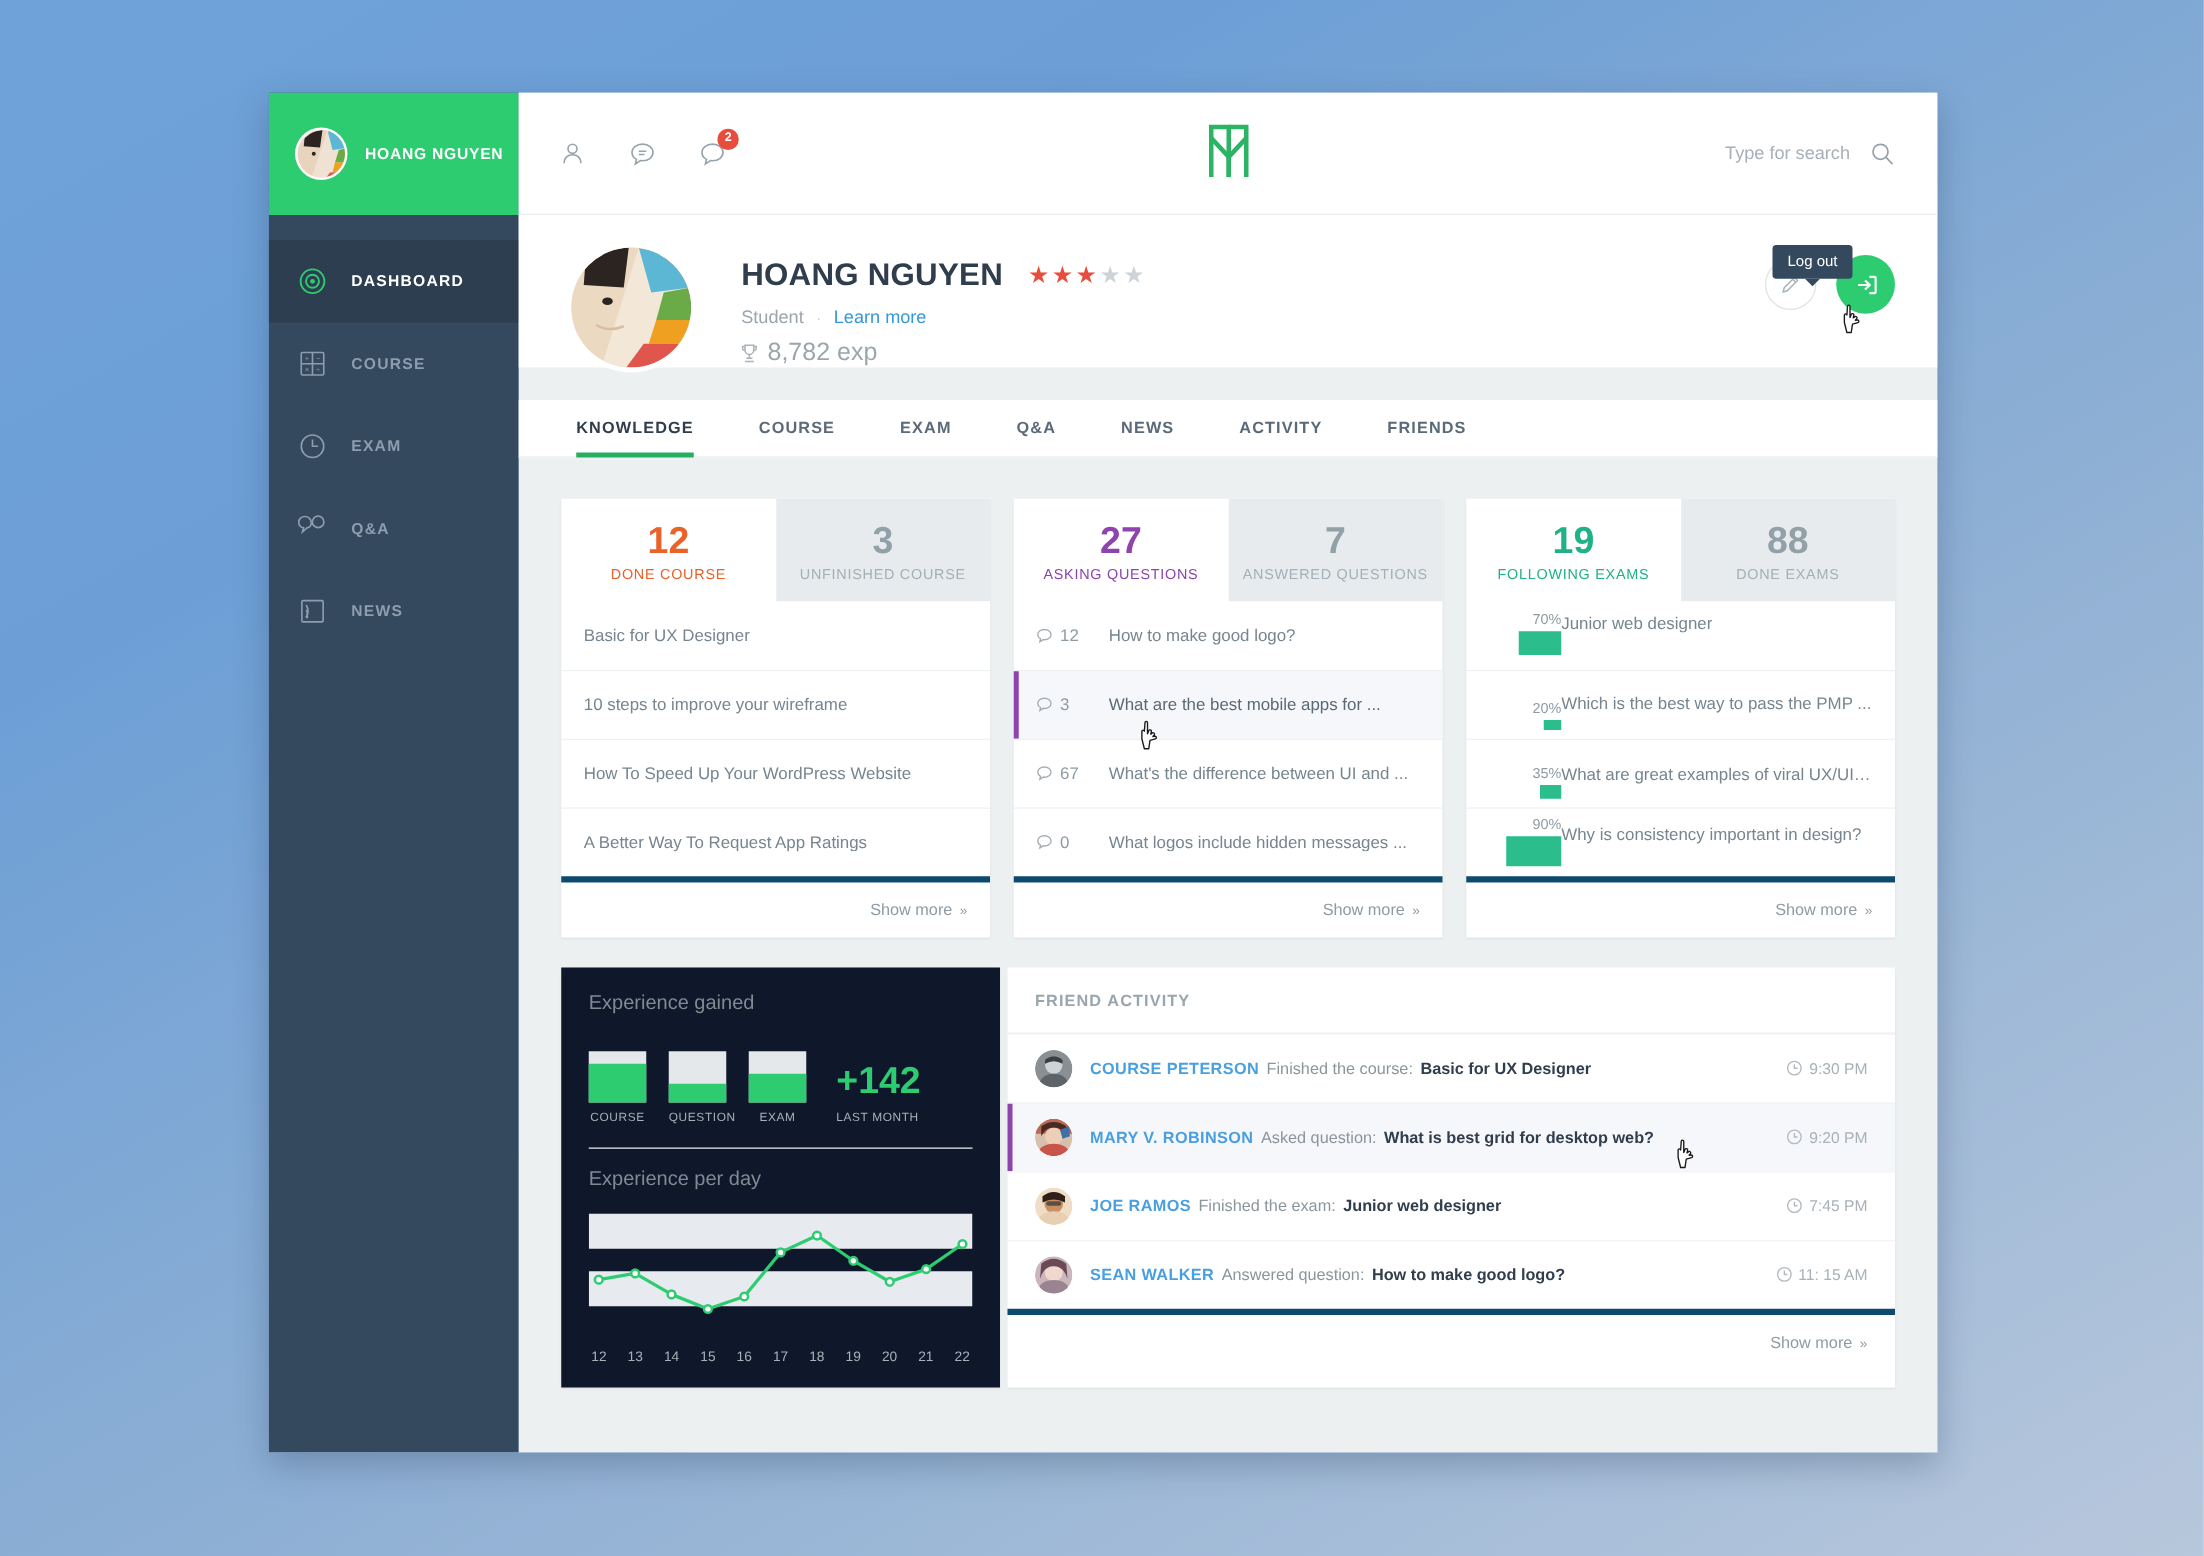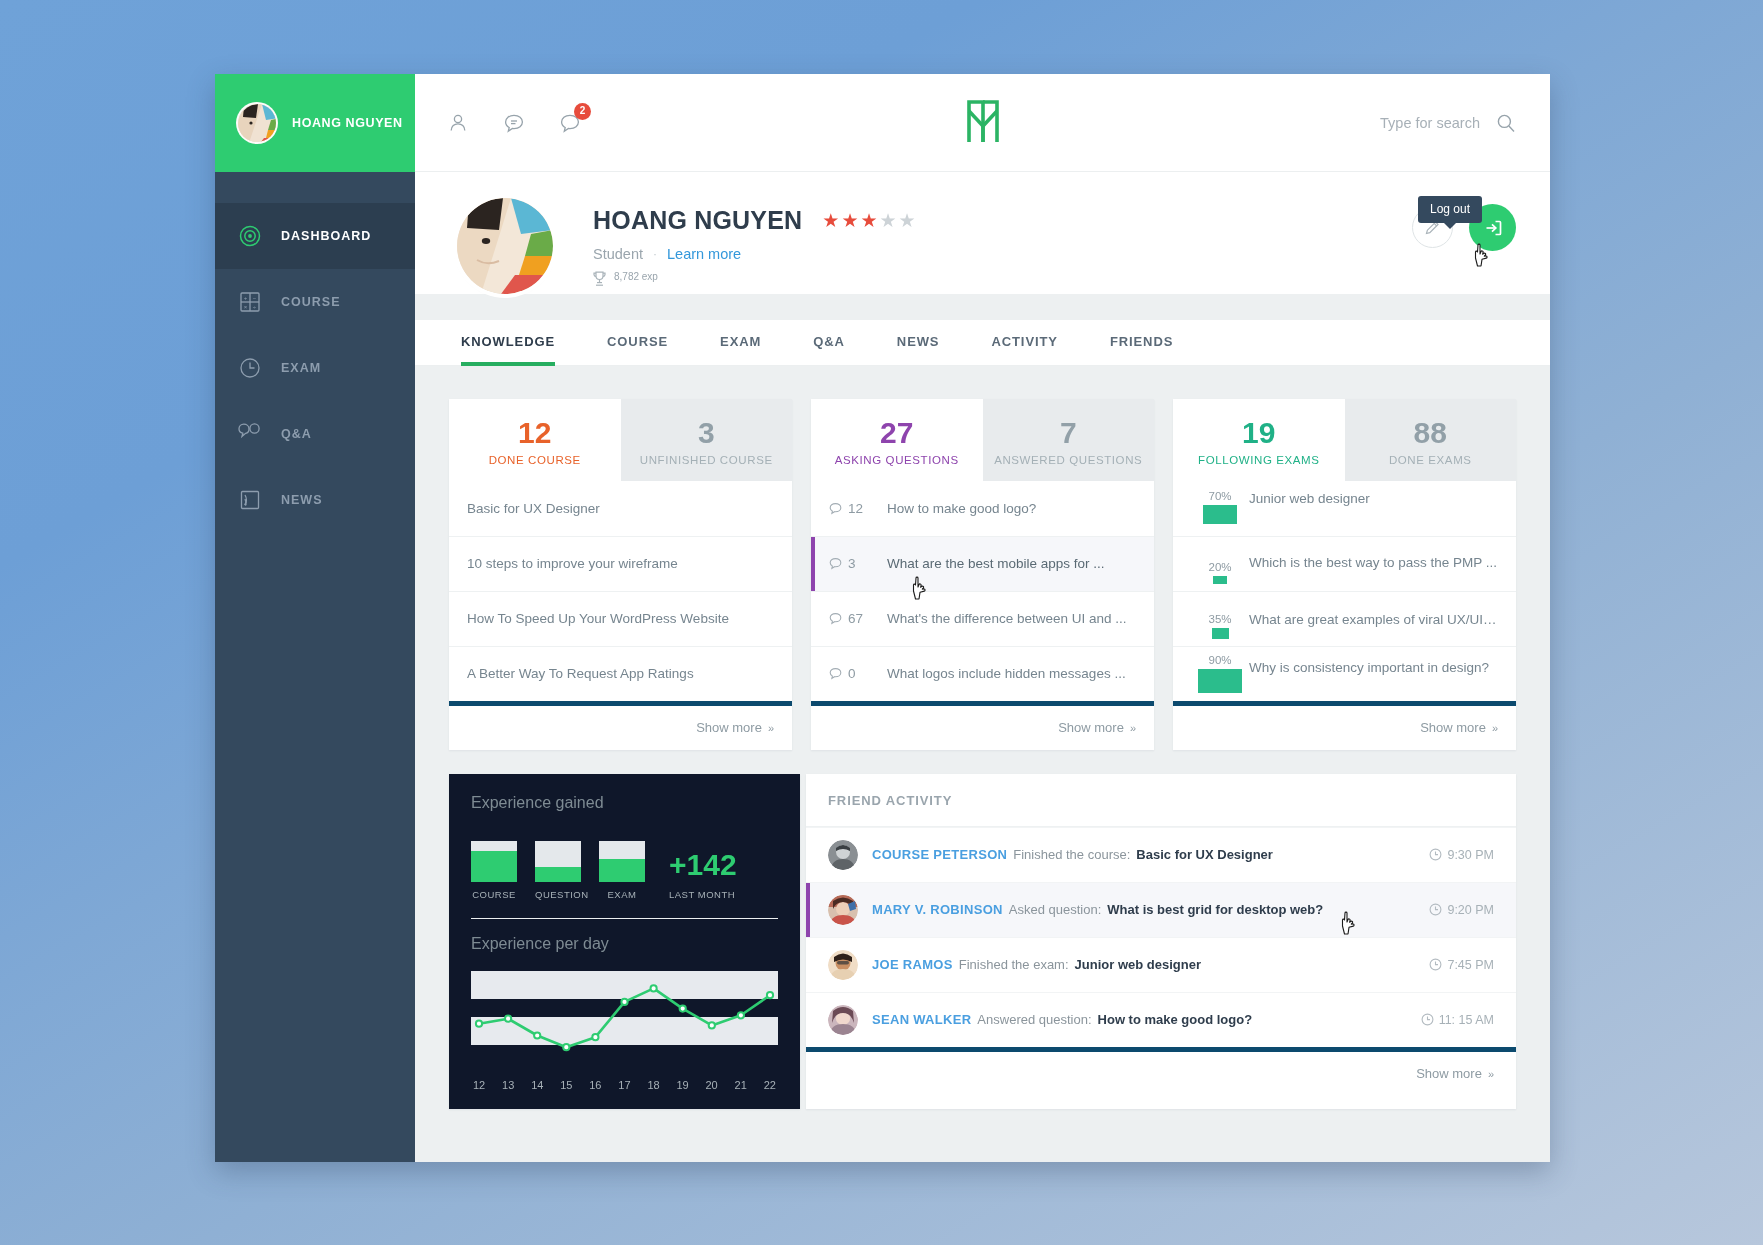--- a/index.html
+++ b/index.html
@@ -43,21 +43,21 @@
     flex: 0 0 42px;
     border: 2px solid rgba(255,255,255,.9);
     overflow: hidden;
     position: relative;
     background: #e8d9c8;
   }
   .brand-name {
     color: #fff; font-size: 12.5px; font-weight: bold;
     letter-spacing: .6px;
   }
-  #sidebar-nav { padding-top: 31px; }
+  #sidebar-nav { padding-top: 20px; }
   .nav-item {
     height: 66px;
     display: flex; align-items: center;
     padding-left: 22px;
     gap: 18px;
     cursor: pointer;
   }
   .nav-item.active { background: #2c3e50; }
   .nav-item .nav-icon {
     width: 26px; height: 26px;
@@ -141,22 +141,22 @@
   .stars { display: flex; gap: 2px; font-size: 19px; line-height: 1; }
   .star-on { color: #e74c3c; }
   .star-off { color: #cdd3d7; }
   #profile-meta {
     margin-top: 11px; font-size: 14.5px; color: #9aa5ad;
     display: flex; align-items: center; gap: 10px;
   }
   #profile-meta .dot { color: #c2cace; font-size: 12px; }
   #learn-more { color: #3498db; text-decoration: none; cursor: pointer; }
   #profile-exp {
-    margin-top: 9px; font-size: 10px; color: #9aa5ad;
-    display: flex; align-items: flex-start; gap: 8px;
+    margin-top: 9px; font-size: 20px; color: #9aa5ad;
+    display: flex; align-items: center; gap: 8px;
   }
 
   
   #profile-actions {
     position: absolute; right: 34px; top: 32px;
     display: flex; align-items: center; gap: 16px;
   }
   #edit-btn {
     width: 41px; height: 41px; border-radius: 50%;
     border: 1px solid #dfe4e6; background: #fff;
@@ -259,21 +259,21 @@
   .list-row .qmeta {
     display: flex; align-items: center; gap: 6px;
     width: 58px; flex: 0 0 58px;
     color: #8e9ba3; font-size: 13.5px;
   }
   .list-row .rtext {
     white-space: nowrap; overflow: hidden; text-overflow: ellipsis;
   }
   .exam-meter {
     width: 58px; flex: 0 0 58px;
-    display: flex; flex-direction: column; align-items: center;
+    display: flex; flex-direction: column; align-items: flex-end;
     gap: 3px;
   }
   .exam-pct { font-size: 11.5px; color: #8e9ba3; }
   .exam-bar { height: 19px; background: #2bbd8c; width: 34px; }
   .show-more {
     border-top: 5px solid #0c4a6e;
     padding: 14px 18px 15px 0;
     text-align: right;
     font-size: 13px; color: #8e9ba3;
     cursor: pointer;

